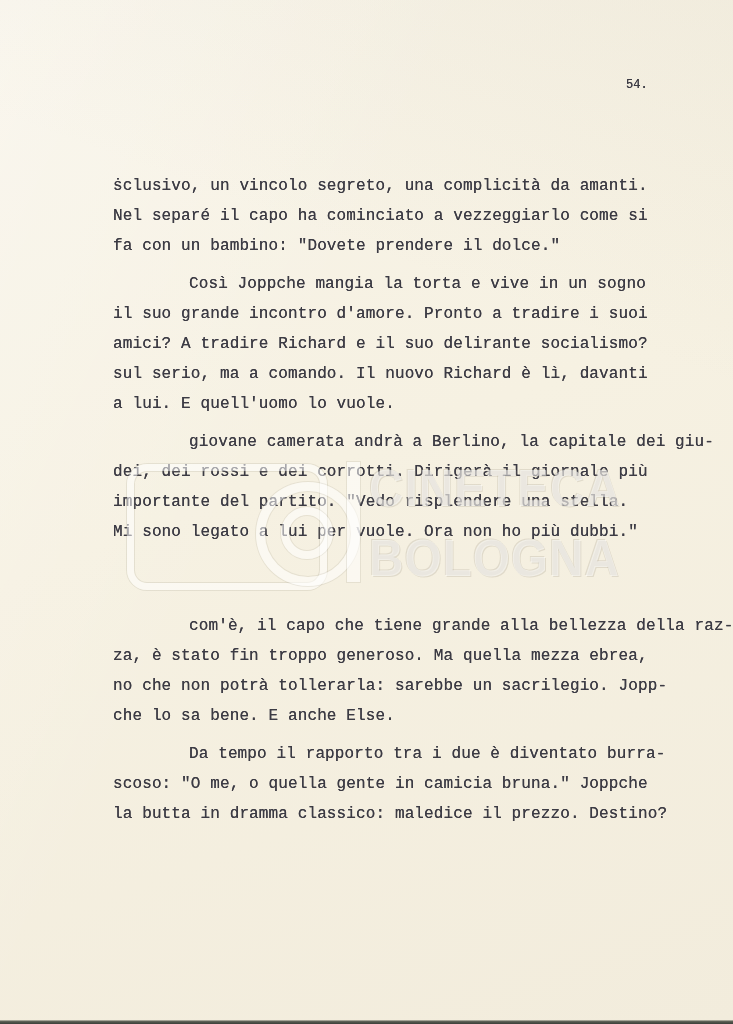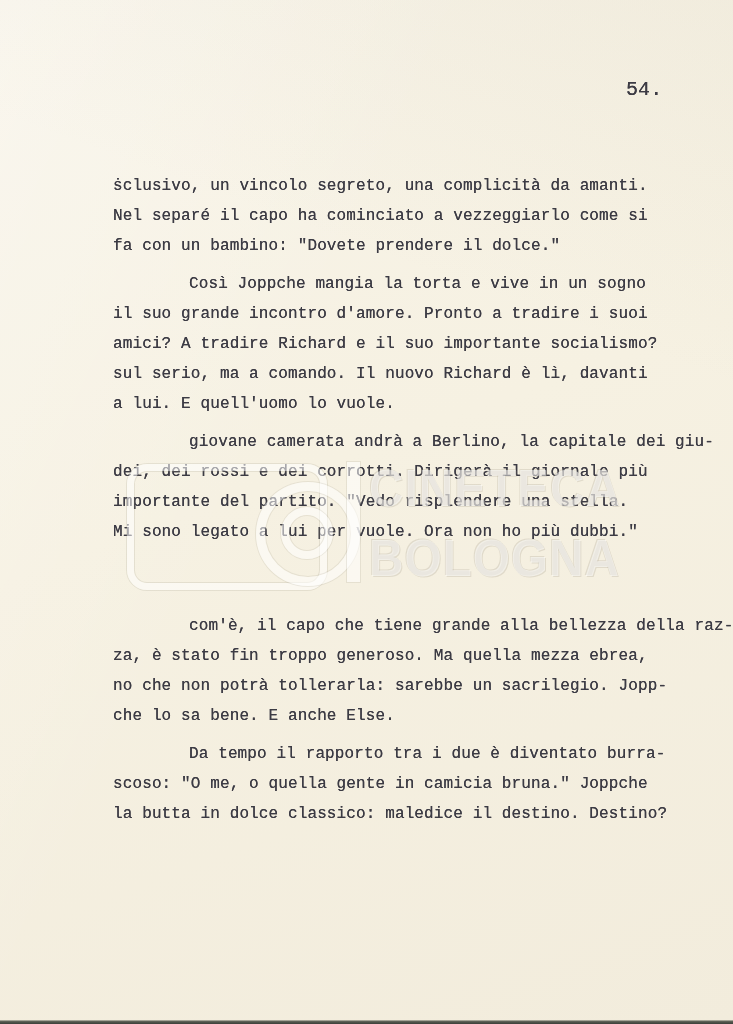--- a/index.html
+++ b/index.html
@@ -9,21 +9,21 @@
     overflow:hidden;
     background:
       linear-gradient(115deg, rgba(255,255,255,0.25) 0%, rgba(255,255,255,0) 40%),
       linear-gradient(200deg, rgba(190,180,150,0.10) 0%, rgba(190,180,150,0) 30%),
       linear-gradient(160deg,#f8f4e9 0%,#f6f1e2 45%,#f2ecdc 100%);
     font-family:"Liberation Mono","DejaVu Sans Mono",monospace;
     color:#3c3b44;
   }
   .page-number{
     position:absolute;left:626px;top:78px;
-    font-size:20px;letter-spacing:0.1px;
+    font-size:12px;letter-spacing:0.1px;
     text-shadow:0 0 0.4px #3c3b44;
   }
   .text-block{
     position:absolute;left:105px;top:163px;width:580px;
   }
   .para{margin:8px;padding:0;}
   .para.gap-before{margin-top:64px;}
   .line{
     height:30px;line-height:30px;
     font-size:16px;letter-spacing:0.12px;
@@ -89,21 +89,21 @@
 
     <div class="para">
       <div class="line">ṡclusivo, un vincolo segreto, una complicità da amanti.</div>
       <div class="line">Nel separé il capo ha cominciato a vezzeggiarlo come si</div>
       <div class="line">fa con un bambino: "Dovete prendere il dolce."</div>
     </div>
 
     <div class="para indent">
       <div class="line">Così Joppche mangia la torta e vive in un sogno</div>
       <div class="line">il suo grande incontro d'amore. Pronto a tradire i suoi</div>
-      <div class="line">amici? A tradire Richard e il suo importante socialismo?</div>
+      <div class="line">amici? A tradire Richard e il suo delirante socialismo?</div>
       <div class="line">sul serio, ma a comando. Il nuovo Richard è lì, davanti</div>
       <div class="line">a lui. E quell'uomo lo vuole.</div>
     </div>
 
     <div class="para indent">
       <div class="line">giovane camerata andrà a Berlino, la capitale dei giu-</div>
       <div class="line">dei, dei rossi e dei corrotti. Dirigerà il giornale più</div>
       <div class="line">importante del partito. "Vedo risplendere una stella.</div>
       <div class="line">Mi sono legato a lui per vuole. Ora non ho più dubbi."</div>
     </div>
@@ -111,21 +111,21 @@
     <div class="para indent gap-before">
       <div class="line">com'è, il capo che tiene grande alla bellezza della raz-</div>
       <div class="line">za, è stato fin troppo generoso. Ma quella mezza ebrea,</div>
       <div class="line">no che non potrà tollerarla: sarebbe un sacrilegio. Jopp-</div>
       <div class="line">che lo sa bene. E anche Else.</div>
     </div>
 
     <div class="para indent">
       <div class="line">Da tempo il rapporto tra i due è diventato burra-</div>
       <div class="line">scoso: "O me, o quella gente in camicia bruna." Joppche</div>
-      <div class="line">la butta in dolce classico: maledice il destino. Destino?</div>
+      <div class="line">la butta in dramma classico: maledice il prezzo. Destino?</div>
     </div>
 
   </div>
 
   <div class="watermark">
     <div class="wm-frame"></div>
     <div class="wm-circle-outer"></div>
     <div class="wm-circle-inner"></div>
     <div class="wm-bar"></div>
     <div class="wm-text">

